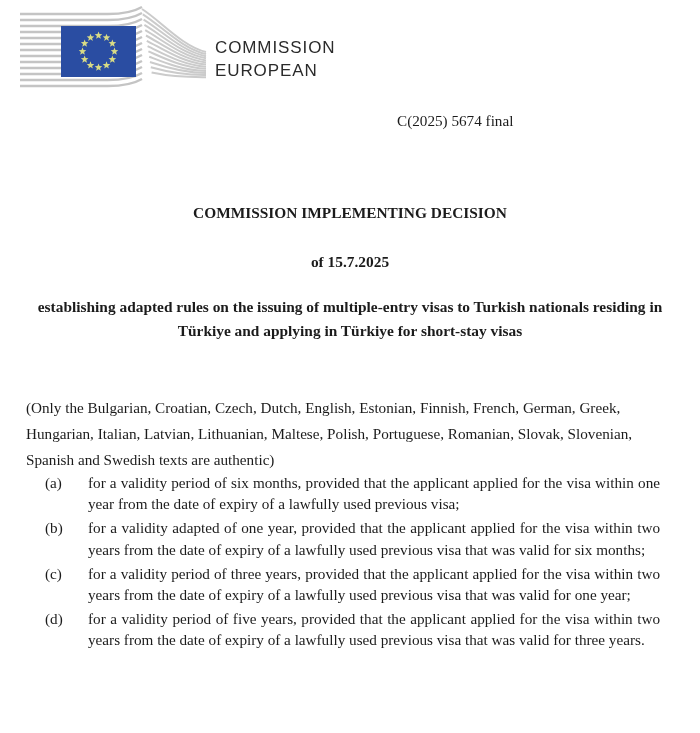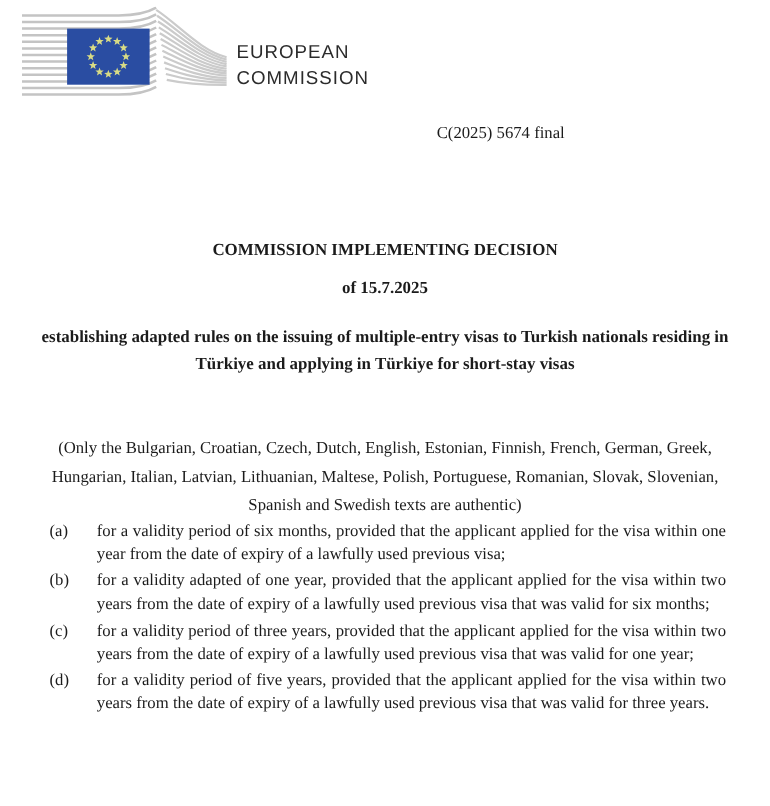--- a/index.html
+++ b/index.html
@@ -24,34 +24,34 @@
 
   
   .date-block {
     position: absolute; left: 397px; top: 110px;
     font-size: 15.2px; line-height: 22px;
   }
 
   
   .doc-title {
     position: absolute; top: 204px; left: 0; right: 0;
-    text-align: center; font-weight: bold; font-size: 15.4px; margin-top: 15px;
+    text-align: center; font-weight: bold; font-size: 15.4px;
   }
   .doc-date {
     position: absolute; top: 253px; left: 0; right: 0;
     text-align: center; font-weight: bold; font-size: 15.4px;
   }
   .doc-subject {
     position: absolute; top: 295px; left: 27px; right: 27px;
     text-align: center; font-weight: bold; font-size: 15.4px;
     line-height: 23.5px;
   }
   .authentic {
     position: absolute; top: 395px; left: 26px; right: 26px;
-    text-align: center; font-size: 15.2px; line-height: 26px;
+    font-size: 15.2px; line-height: 26px;
   }
 
   
   .cond-list {
     position: absolute; top: 472px; left: 45px; right: 40px;
     font-size: 15.2px; line-height: 21.2px;
   }
   .li { display: flex; margin-bottom: 3px; }
   .li-label { flex: 0 0 43px; }
   .li-text { flex: 1 1 auto; text-align: justify; }
@@ -106,22 +106,22 @@
       <path d="M127.6 40.1 C142 46.8 162 58.9 186 60.7"></path>
       <path d="M128.4 45.4 C142 51.2 162 61.6 186 62.8"></path>
       <path d="M129.2 50.7 C142 55.6 162 64.3 186 64.9"></path>
       <path d="M130 56 C142 60 162 67 186 67"></path>
       <path d="M130.8 61.3 C142 64.4 162 69.4 186 69.1"></path>
       <path d="M131.6 66.6 C142 68.8 162 71.4 186 71.2"></path>
     </g>
   </svg>
 
   <div class="org-name">
+    <div>COMMISSION</div>
     <div>EUROPEAN</div>
-    <div>COMMISSION</div>
   </div>
 
   <div class="date-block">
     <div>C(2025) 5674 final</div>
   </div>
 
   <div class="doc-title">COMMISSION IMPLEMENTING DECISION</div>
   <div class="doc-date">of 15.7.2025</div>
   <div class="doc-subject">establishing adapted rules on the issuing of multiple-entry visas to Turkish nationals residing in Türkiye and applying in Türkiye for short-stay visas</div>
   <div class="authentic">(Only the Bulgarian, Croatian, Czech, Dutch, English, Estonian, Finnish, French, German, Greek, Hungarian, Italian, Latvian, Lithuanian, Maltese, Polish, Portuguese, Romanian, Slovak, Slovenian, Spanish and Swedish texts are authentic)</div>

